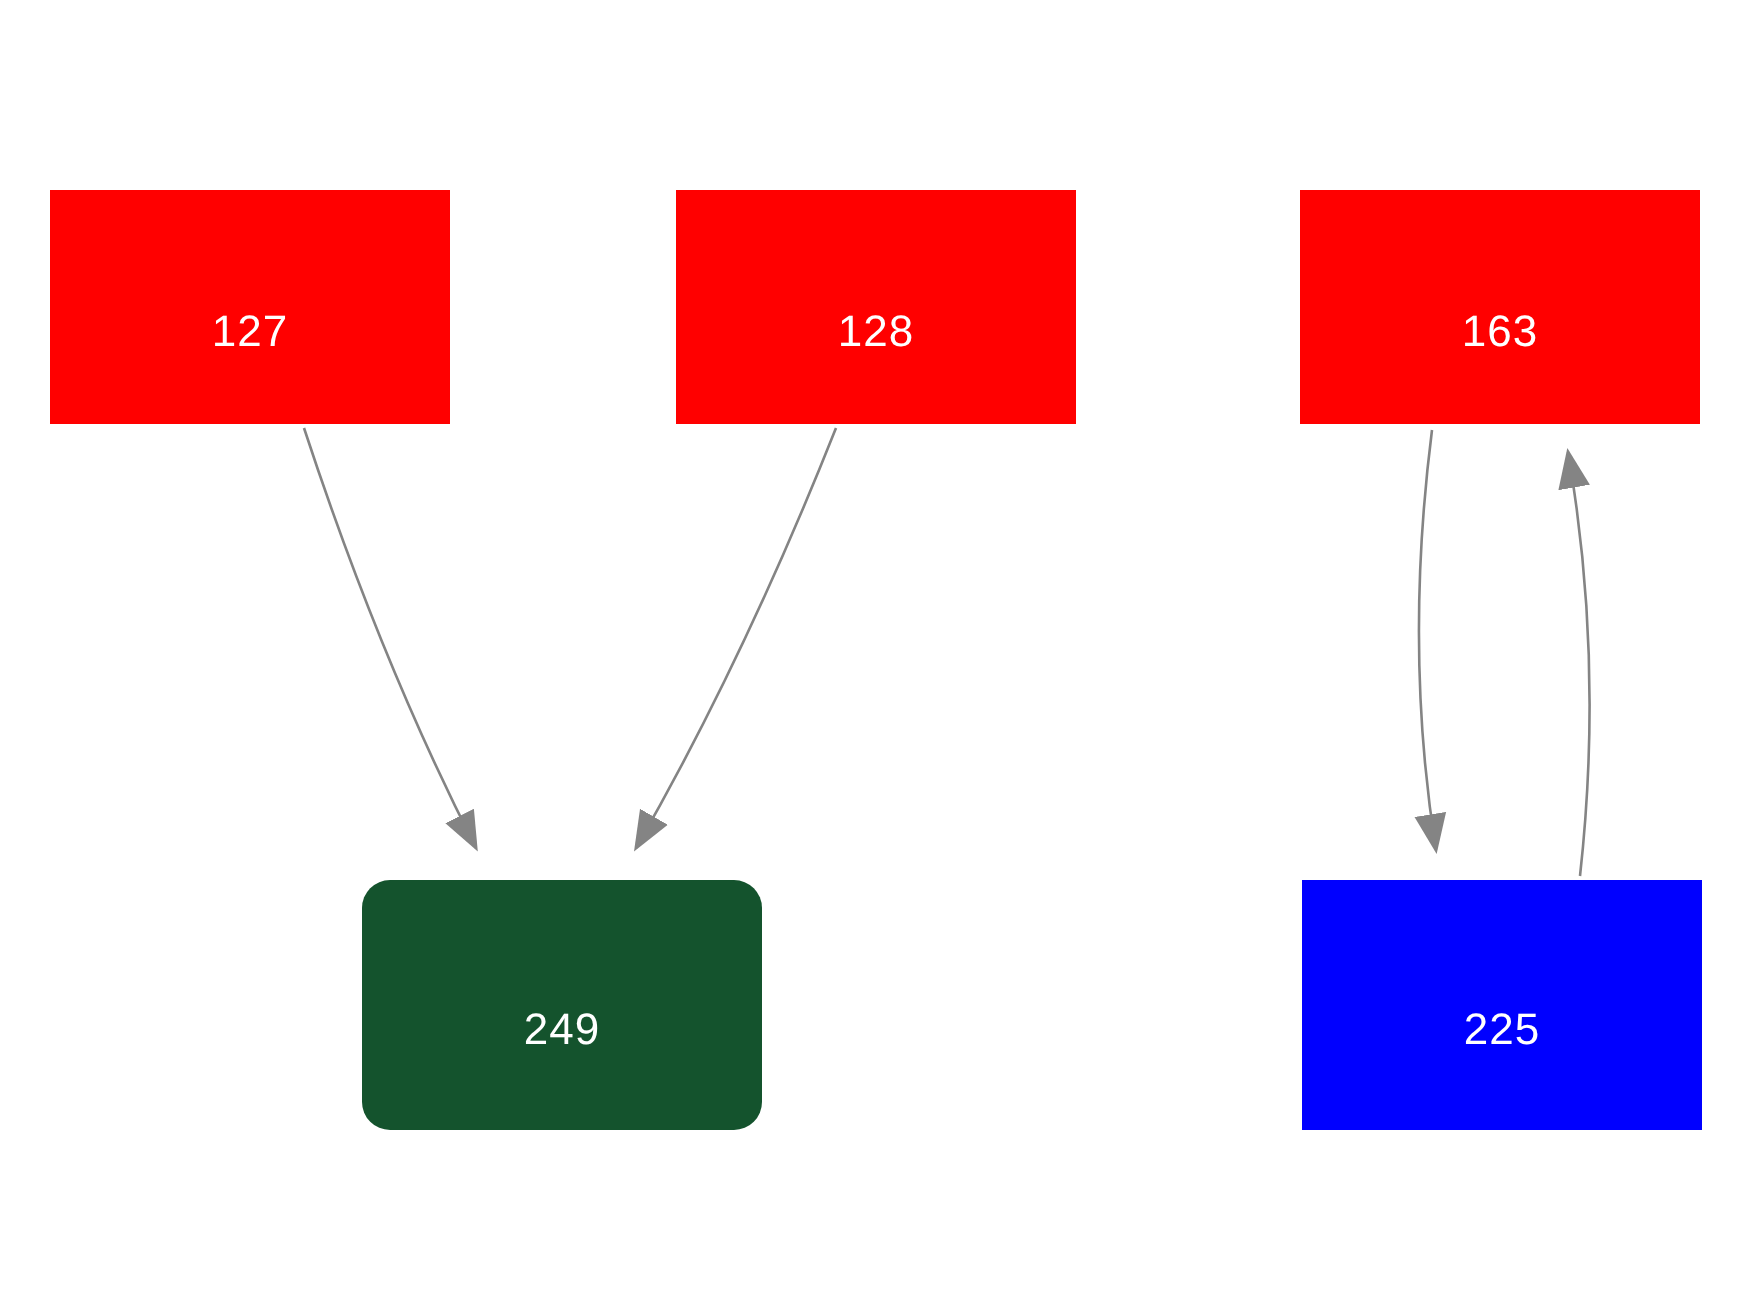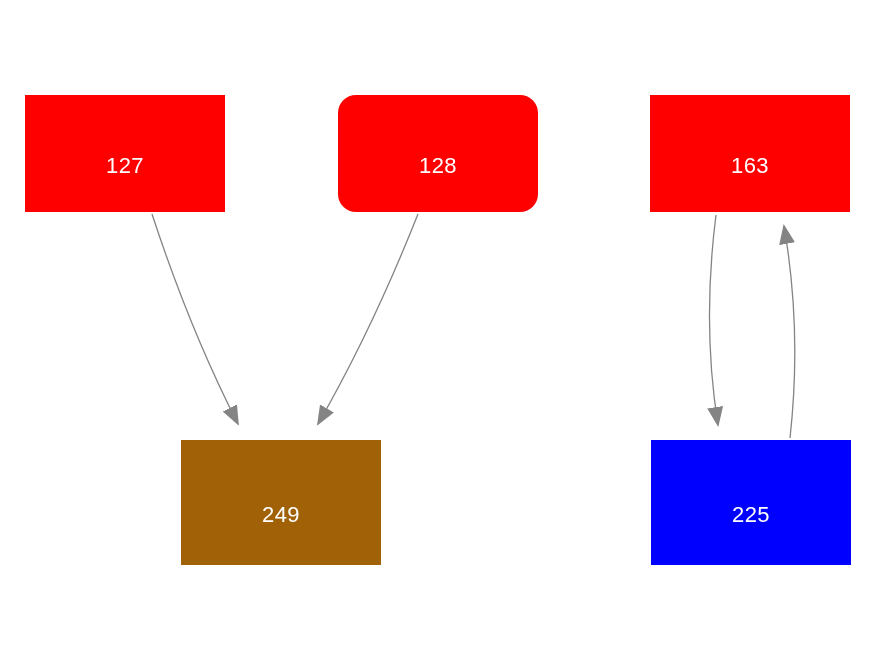--- a/index.html
+++ b/index.html
@@ -60,29 +60,29 @@
 
     <path d="M716,215 Q702,325 718,425" fill="none" stroke="#848484" stroke-width="1.3" marker-end="url(#arrowhead)"></path>
 
     <path d="M790,438 Q802,330 784,226" fill="none" stroke="#848484" stroke-width="1.3" marker-end="url(#arrowhead)"></path>
   </svg>
 
   <div class="node red n127" style="background: rgb(255, 0, 0); color: rgb(255, 255, 255);">
     <span class="node-label">127</span>
   </div>
 
-  <div class="node red n128" style="background: rgb(255, 0, 0); color: rgb(255, 255, 255); border-radius: 18px;">
+  <div class="node red n128" style="background: rgb(255, 0, 0); color: rgb(255, 255, 255);">
     <span class="node-label">128</span>
   </div>
 
   <div class="node red n163" style="background: rgb(255, 0, 0); color: rgb(255, 255, 255); align-items: center;">
     <span class="node-label">163</span>
   </div>
 
-  <div class="node blue n249" style="background: #a16207; color: rgb(255, 255, 255);">
+  <div class="node blue n249" style="background: #14532d; color: rgb(255, 255, 255); border-radius: 14px;">
     <span class="node-label">249</span>
   </div>
 
   <div class="node blue n225" style="background: rgb(0, 0, 255); color: rgb(255, 255, 255);">
     <span class="node-label">225</span>
   </div>
 
 </div>
 
 </body></html>

